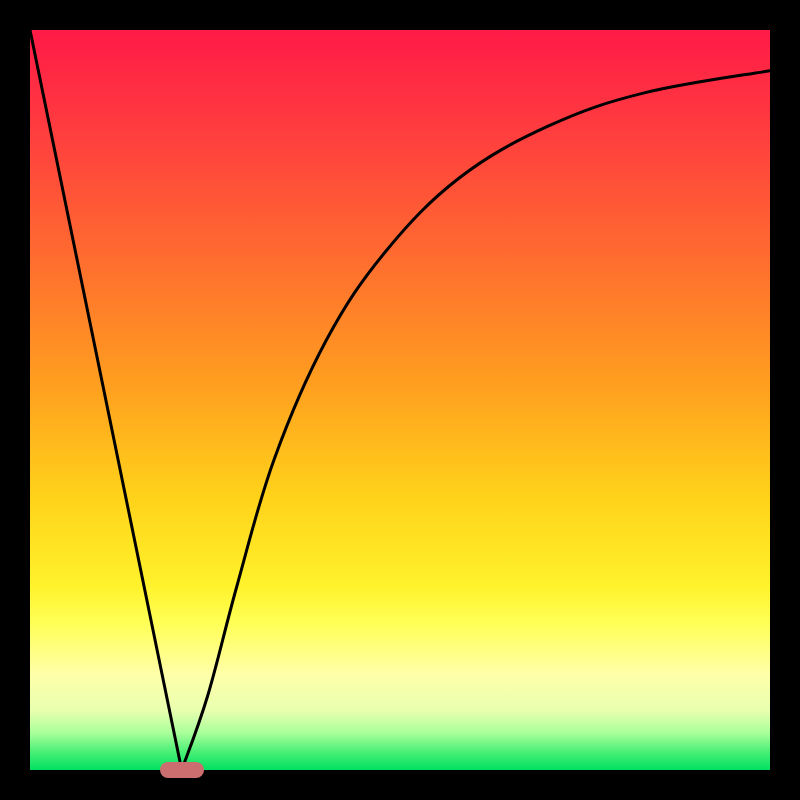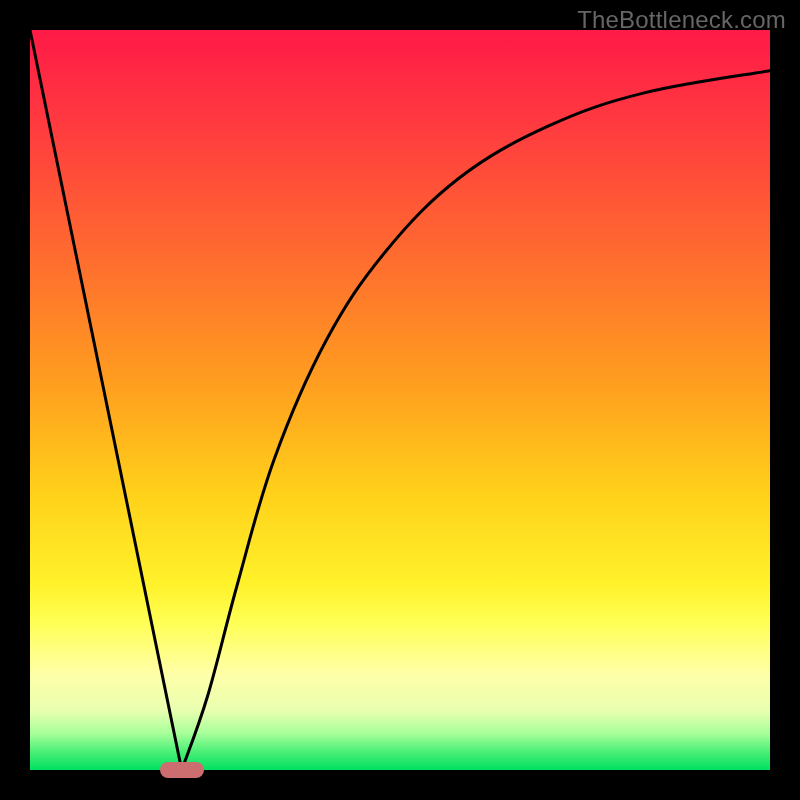--- a/index.html
+++ b/index.html
@@ -52,21 +52,20 @@
     height: 16px;
     border-radius: 8px;
     background: #cc6d6f;
     bottom: 0;
   }
 </style>
 </head>
 <body>
 
 <div class="frame">
-  <div class="watermark">TheBottleneck.com</div>
 
   <div class="plot">
     <svg class="gradient-bg" viewBox="0 0 740 740" preserveAspectRatio="none">
       <defs>
         <linearGradient id="bgGrad" x1="0" y1="0" x2="0" y2="1">
             <stop offset="0%" stop-color="#ff1a47"></stop>
             <stop offset="13%" stop-color="#ff3b3f"></stop>
             <stop offset="30%" stop-color="#ff6a30"></stop>
             <stop offset="48%" stop-color="#ff9f1f"></stop>
             <stop offset="63%" stop-color="#ffd21a"></stop>

